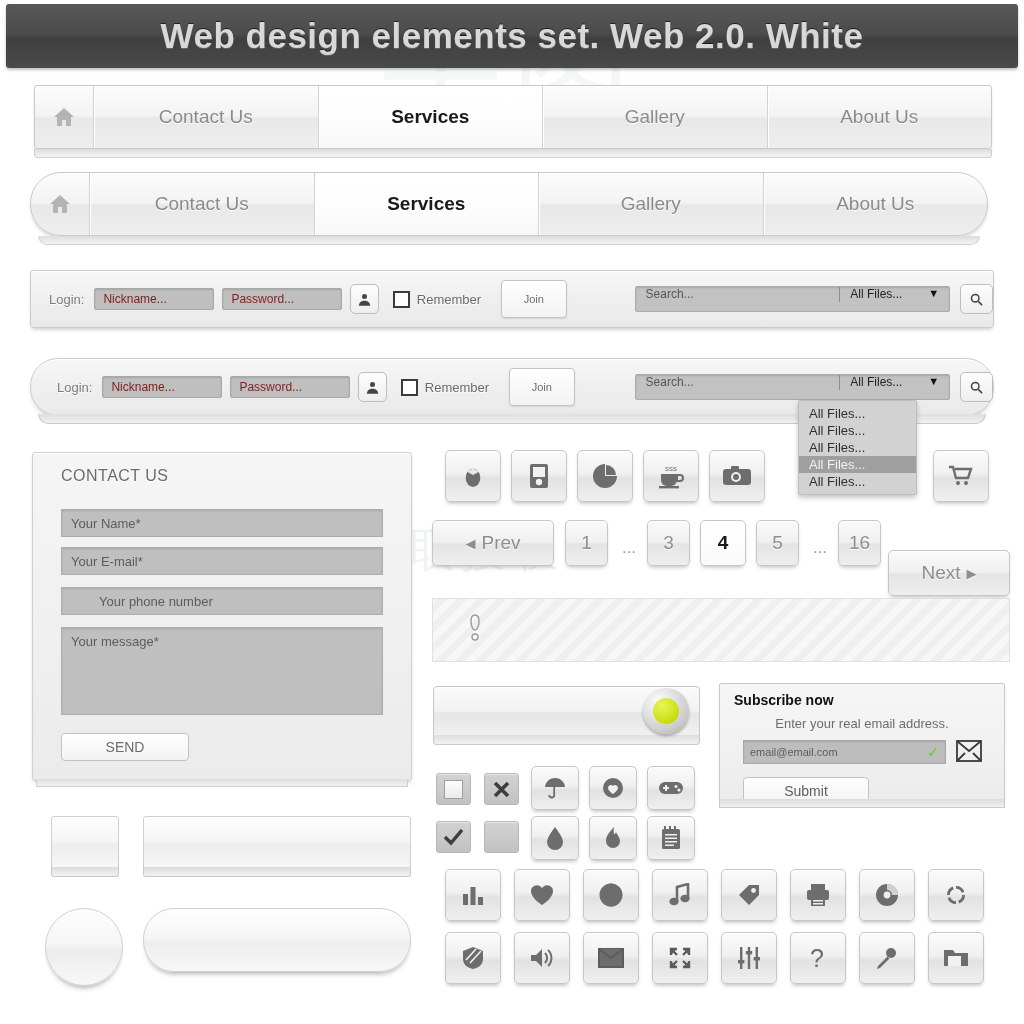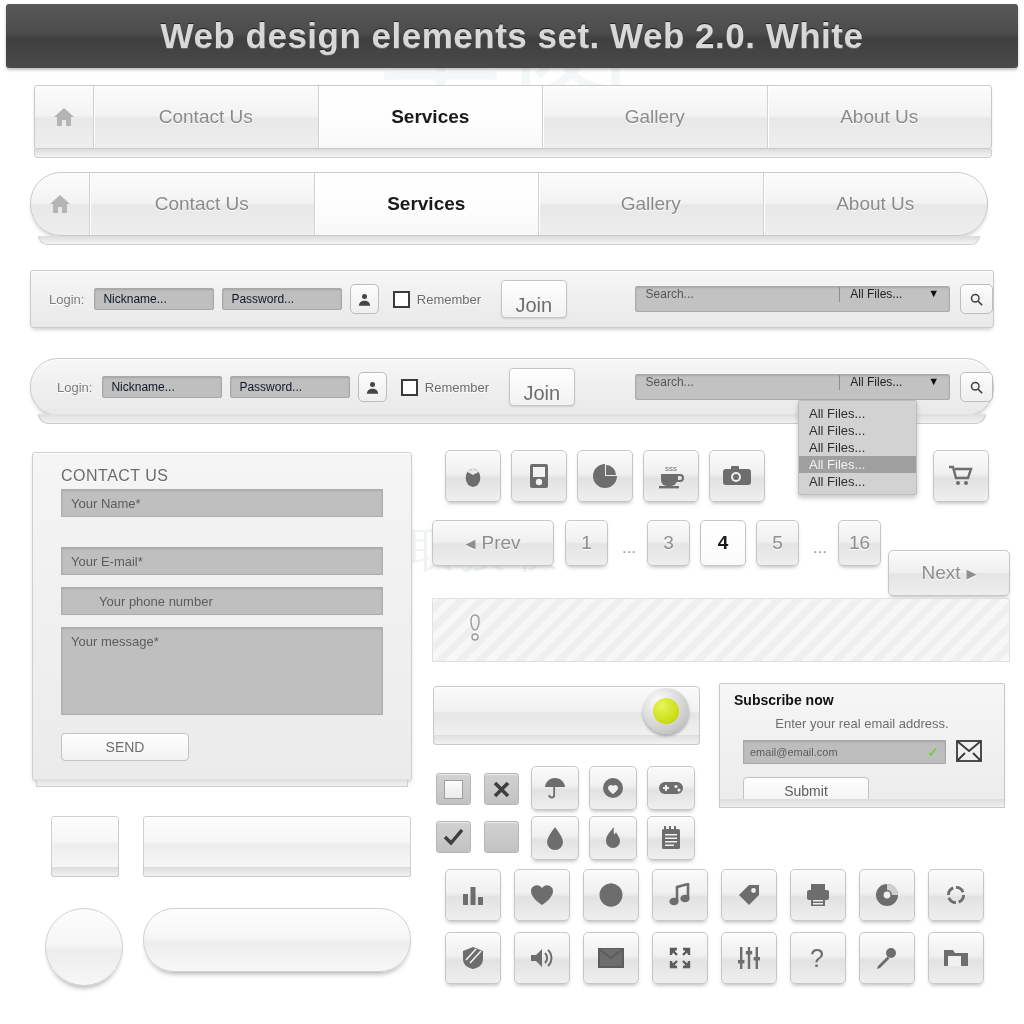--- a/index.html
+++ b/index.html
@@ -43,28 +43,28 @@
   
   .panel{background:linear-gradient(180deg,#f7f7f7 0%,#efefef 50%,#e9e9e9 100%);
      border:1px solid #cacaca;box-shadow:0 3px 4px -2px rgba(0,0,0,.25),inset 0 1px 0 #fff;
      display:flex;align-items:center;}
   .bar-sq{left:30px;top:270px;width:962px;height:56px;border-radius:3px;}
   .bar-rd{left:30px;top:358px;width:962px;height:56px;border-radius:28px;}
   .lbl{font-size:13px;color:#7c7c7c;text-shadow:0 1px 0 #fff;}
   .txtfield{background:#bfbfbf;border:1px solid #a9a9a9;border-radius:2px;height:22px;
      display:flex;align-items:center;padding:0 8px;box-sizing:border-box;
      box-shadow:inset 0 1px 2px rgba(0,0,0,.14);}
-  .txtfield span{font-size:12px;color:#0f172a;}
+  .txtfield span{font-size:12px;color:#7f1d1d;}
   .iconbtn{width:28px;height:28px;border-radius:5px;border:1px solid #bdbdbd;
      background:linear-gradient(180deg,#fdfdfd,#eeeeee);box-shadow:inset 0 1px 0 #fff;
      display:flex;align-items:center;justify-content:center;cursor:pointer;}
   .chk{width:13px;height:13px;border:2px solid #3b3b3b;background:#fff;display:inline-block;}
   .btn-join{width:66px;height:36px;border-radius:4px;border:1px solid #c4c4c4;
      background:linear-gradient(180deg,#ffffff,#f2f2f2);box-shadow:inset 0 1px 0 #fff,0 1px 2px rgba(0,0,0,.1);
-     display:flex;align-items:flex-end;justify-content:center;font-size:20px;color:#6e6e6e;cursor:pointer;}
+     display:flex;align-items:center;justify-content:center;font-size:11px;color:#6e6e6e;cursor:pointer;}
   .searchfield{height:24px;background:#c2c2c2;border:1px solid #ababab;border-radius:2px;
      display:flex;align-items:flex-start;box-shadow:inset 0 1px 2px rgba(0,0,0,.14);}
 
   
   #dropdown{left:798px;top:400px;width:117px;background:#d2d2d2;border:1px solid #bdbdbd;
      box-shadow:0 3px 5px rgba(0,0,0,.22);padding:4px 0;border-radius:2px;}
   #dropdown div{font-size:13px;color:#2f2f2f;padding:1px 10px;cursor:pointer;}
   #dropdown div.sel{background:#9f9f9f;color:#f2f2f2;}
 
   
@@ -273,21 +273,21 @@
 <div class="abs" id="dropdown">
   <div>All Files...</div>
   <div>All Files...</div>
   <div>All Files...</div>
   <div class="sel">All Files...</div>
   <div>All Files...</div>
 </div>
 
 <div class="abs" id="contact">
   <h3>CONTACT US</h3>
-  <div class="cf" style="top:36px;height:28px;">
+  <div class="cf" style="top:56px;height:28px;">
     <span>Your Name*</span>
     </div>
   <div class="cf" style="top:94px;height:28px;">
     <span>Your E-mail*</span>
     </div>
   <div class="cf" style="top:134px;height:28px;padding-left:28px;">
     <span>Your phone number</span>
     </div>
   <div class="cf" style="top:174px;height:88px;">
     <span>Your message*</span>

